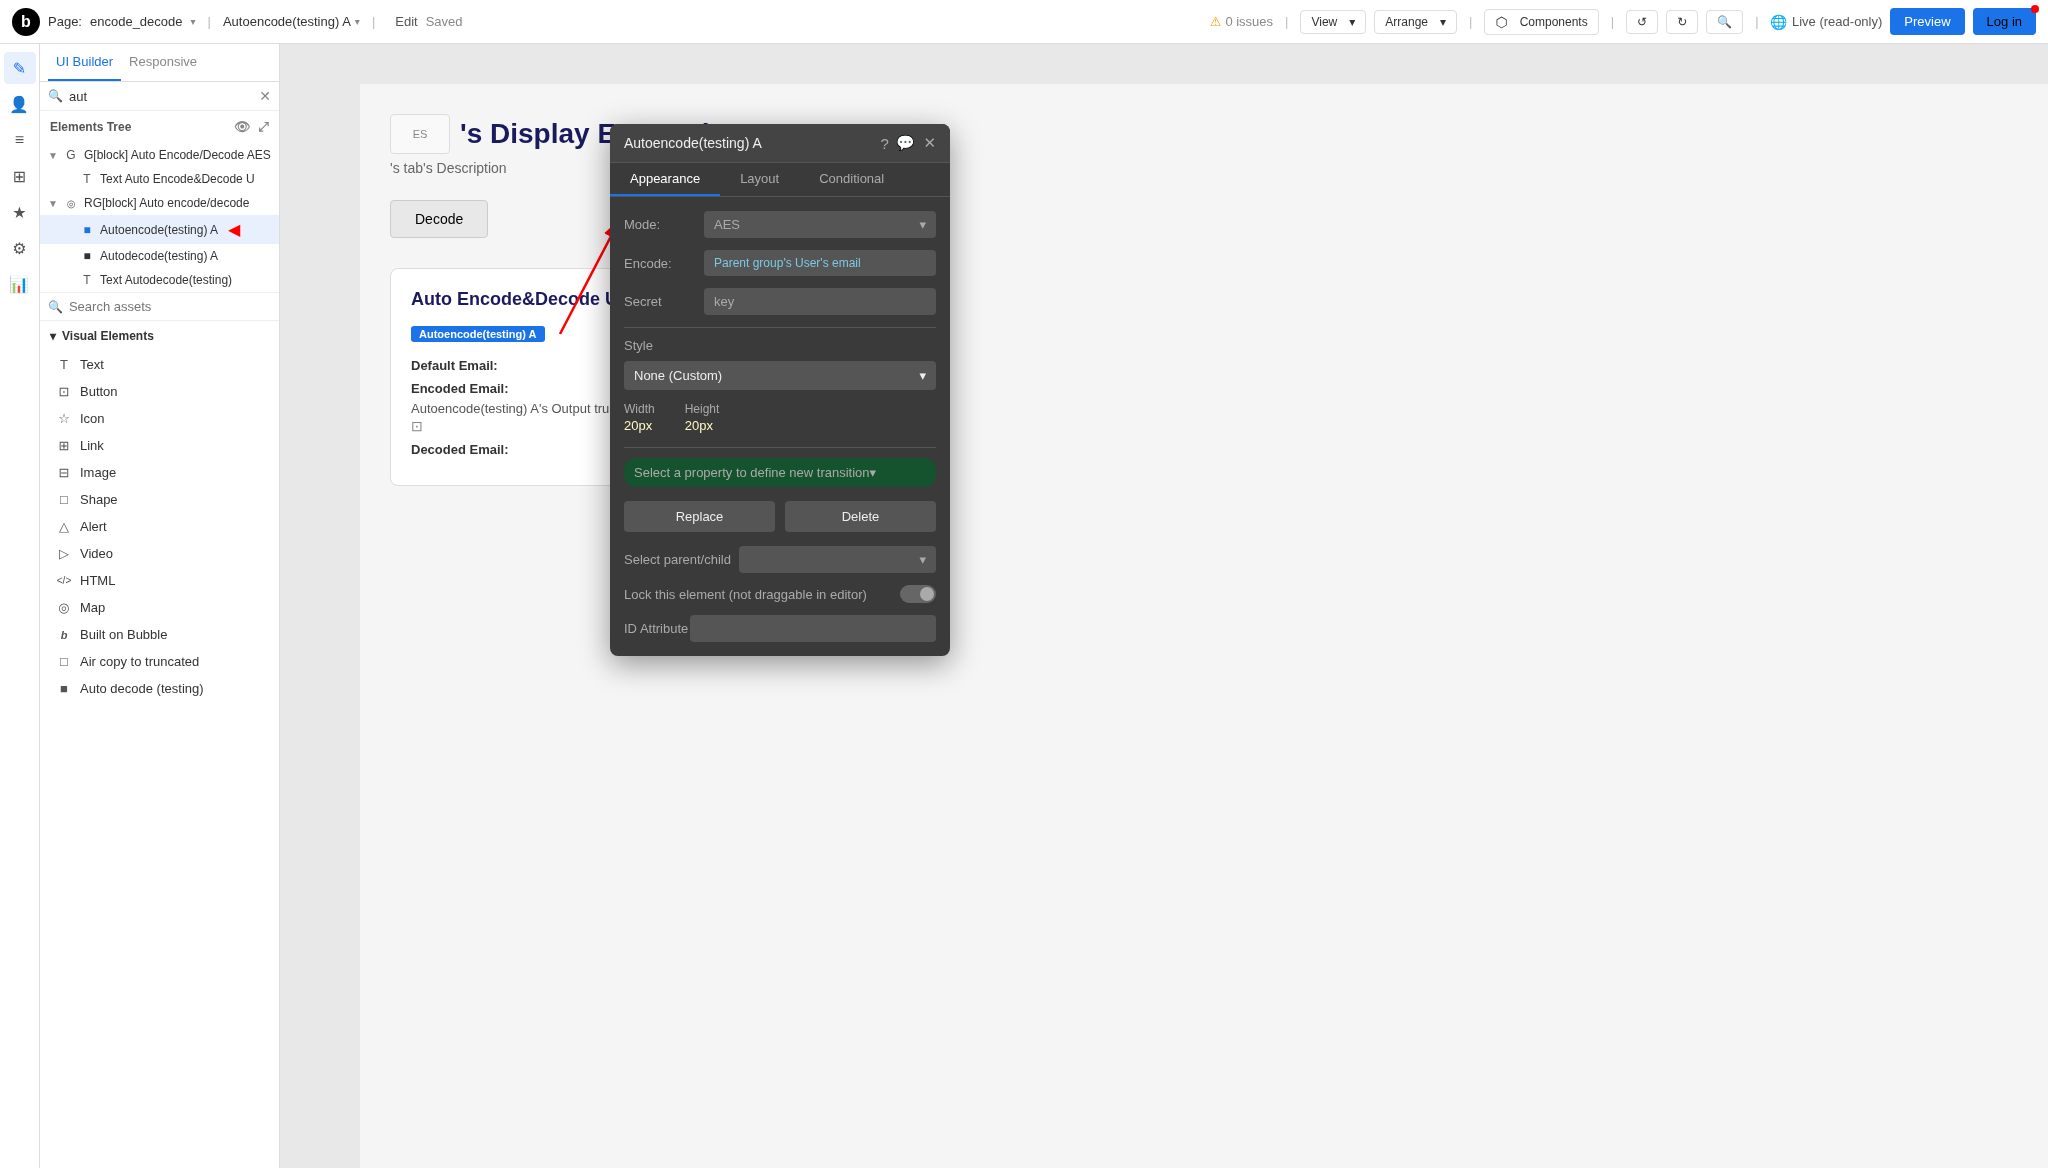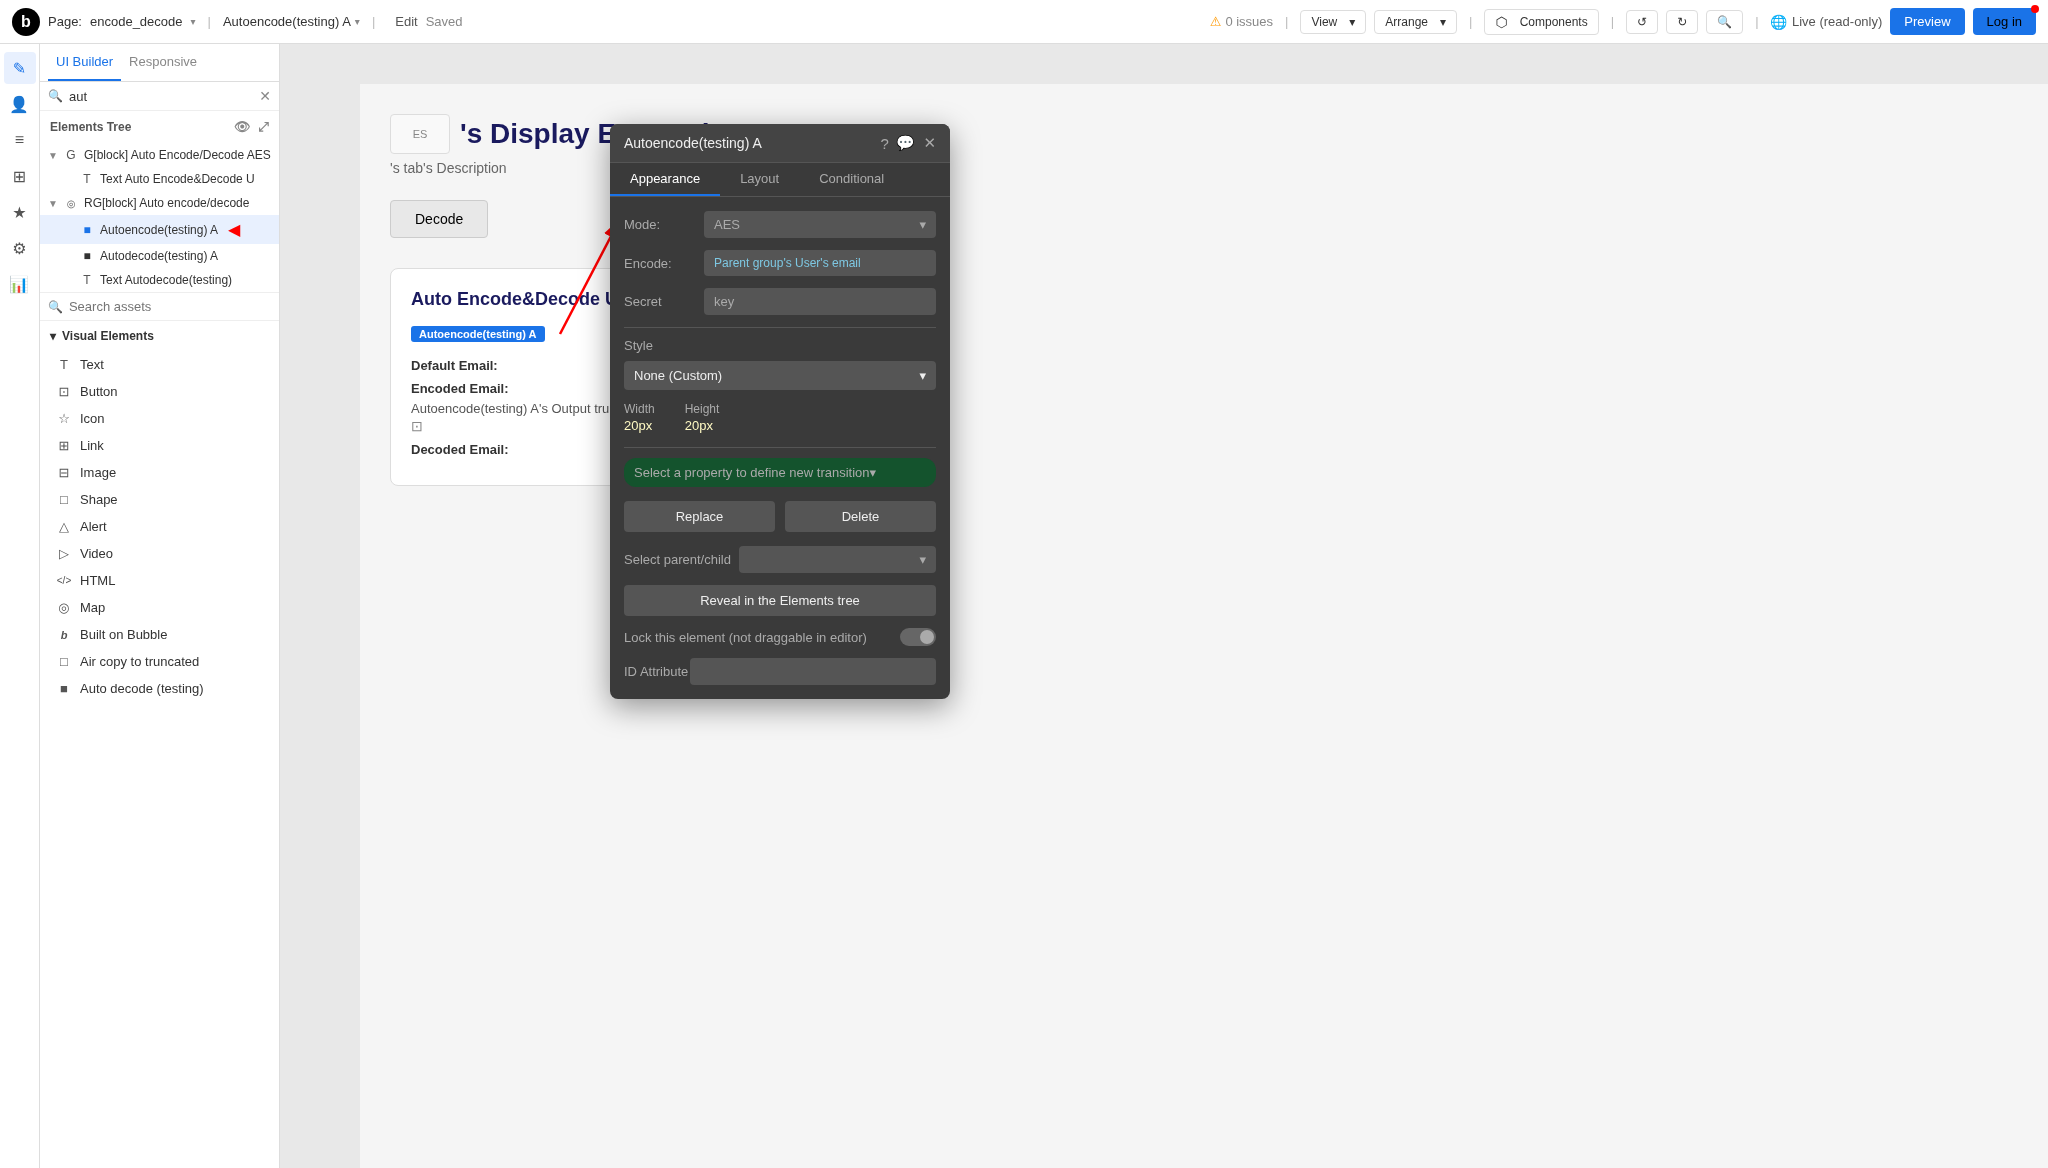--- a/index.html
+++ b/index.html
@@ -506,21 +506,20 @@
         </div>
 
         <div class="modal-parent-row">
           <span class="modal-parent-label">Select parent/child</span>
           <div class="modal-parent-dropdown">
             <span></span>
             <span>▾</span>
           </div>
         </div>
 
-        <div class="modal-reveal-btn">Reveal in the Elements tree</div>
 
         <div class="modal-lock-row">
           <span class="modal-lock-label">Lock this element (not draggable in editor)</span>
           <div class="modal-toggle">
             <div class="modal-toggle-knob"></div>
           </div>
         </div>
 
         <div class="modal-id-row">
           <span class="modal-id-label">ID Attribute</span>

